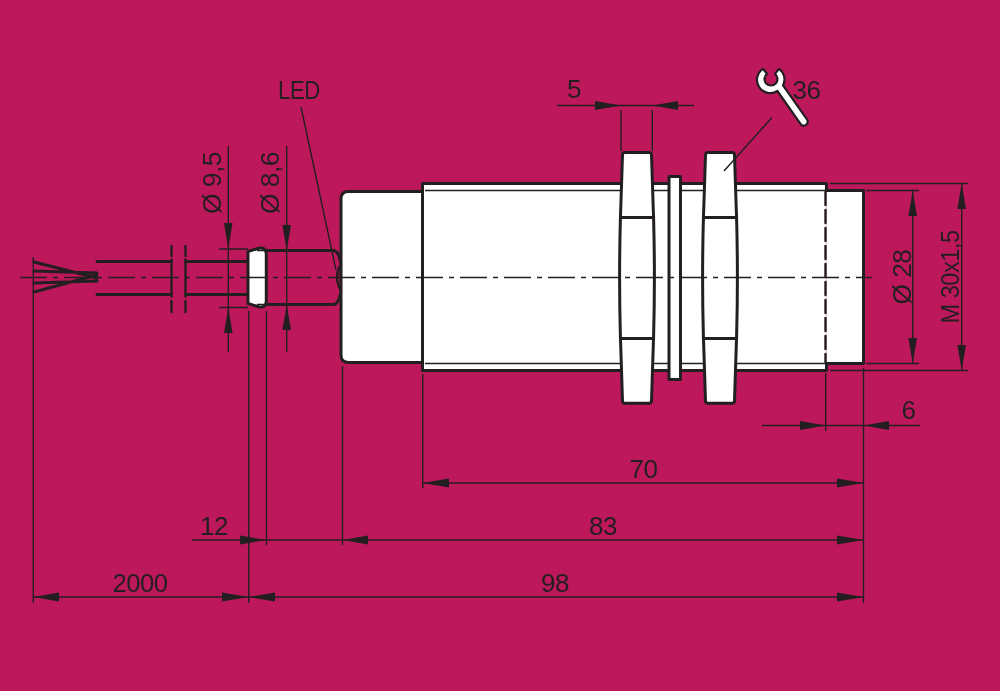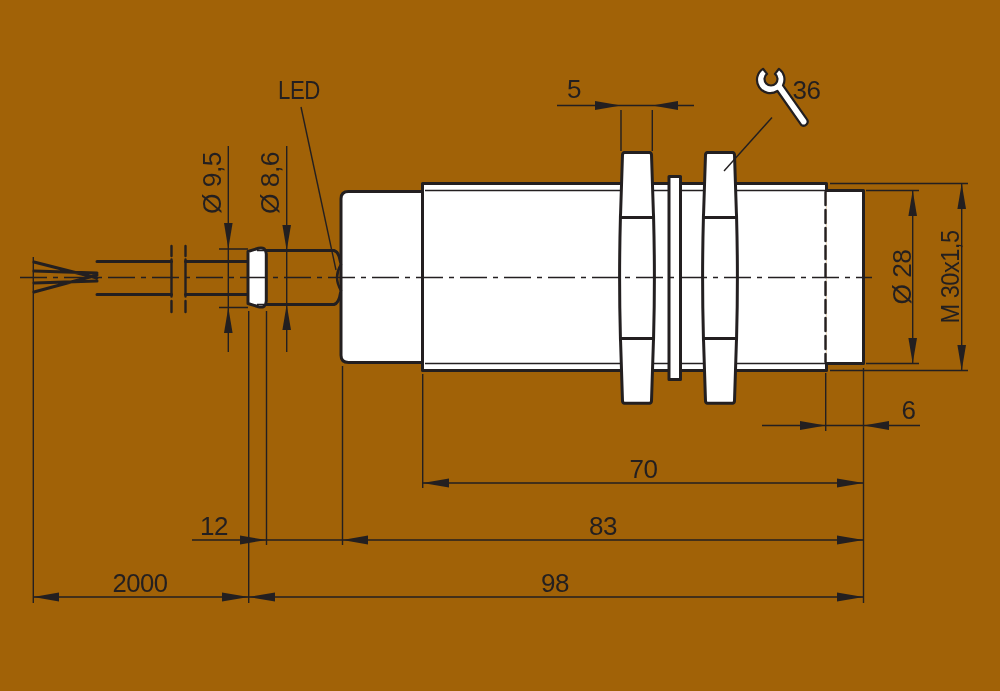--- a/index.html
+++ b/index.html
@@ -1,16 +1,16 @@
 <!DOCTYPE html>
 <html><head>
 <meta charset="utf-8">
 <style>
   html,body{margin:0;padding:0;background:#ffffff;}
-  .stage{position:relative;width:1000px;height:691px;background:#a16207;overflow:hidden;}
+  .stage{position:relative;width:1000px;height:691px;background:#be185d;overflow:hidden;}
   svg{display:block;}
   .dim-text{font-family:"Liberation Sans","DejaVu Sans",sans-serif;font-size:26px;fill:#231f20;letter-spacing:-0.5px;}
   .thick{stroke:#231f20;stroke-width:3;fill:none;stroke-linecap:round;stroke-linejoin:round;}
   .thickf{stroke:#231f20;stroke-width:3;fill:#ffffff;stroke-linecap:round;stroke-linejoin:round;}
   .thin{stroke:#231f20;stroke-width:1.4;fill:none;stroke-linecap:butt;}
   .med{stroke:#231f20;stroke-width:2.4;fill:none;stroke-linecap:round;}
   .arrows{fill:#231f20;stroke:none;}
 </style>
 </head>
 <body>

